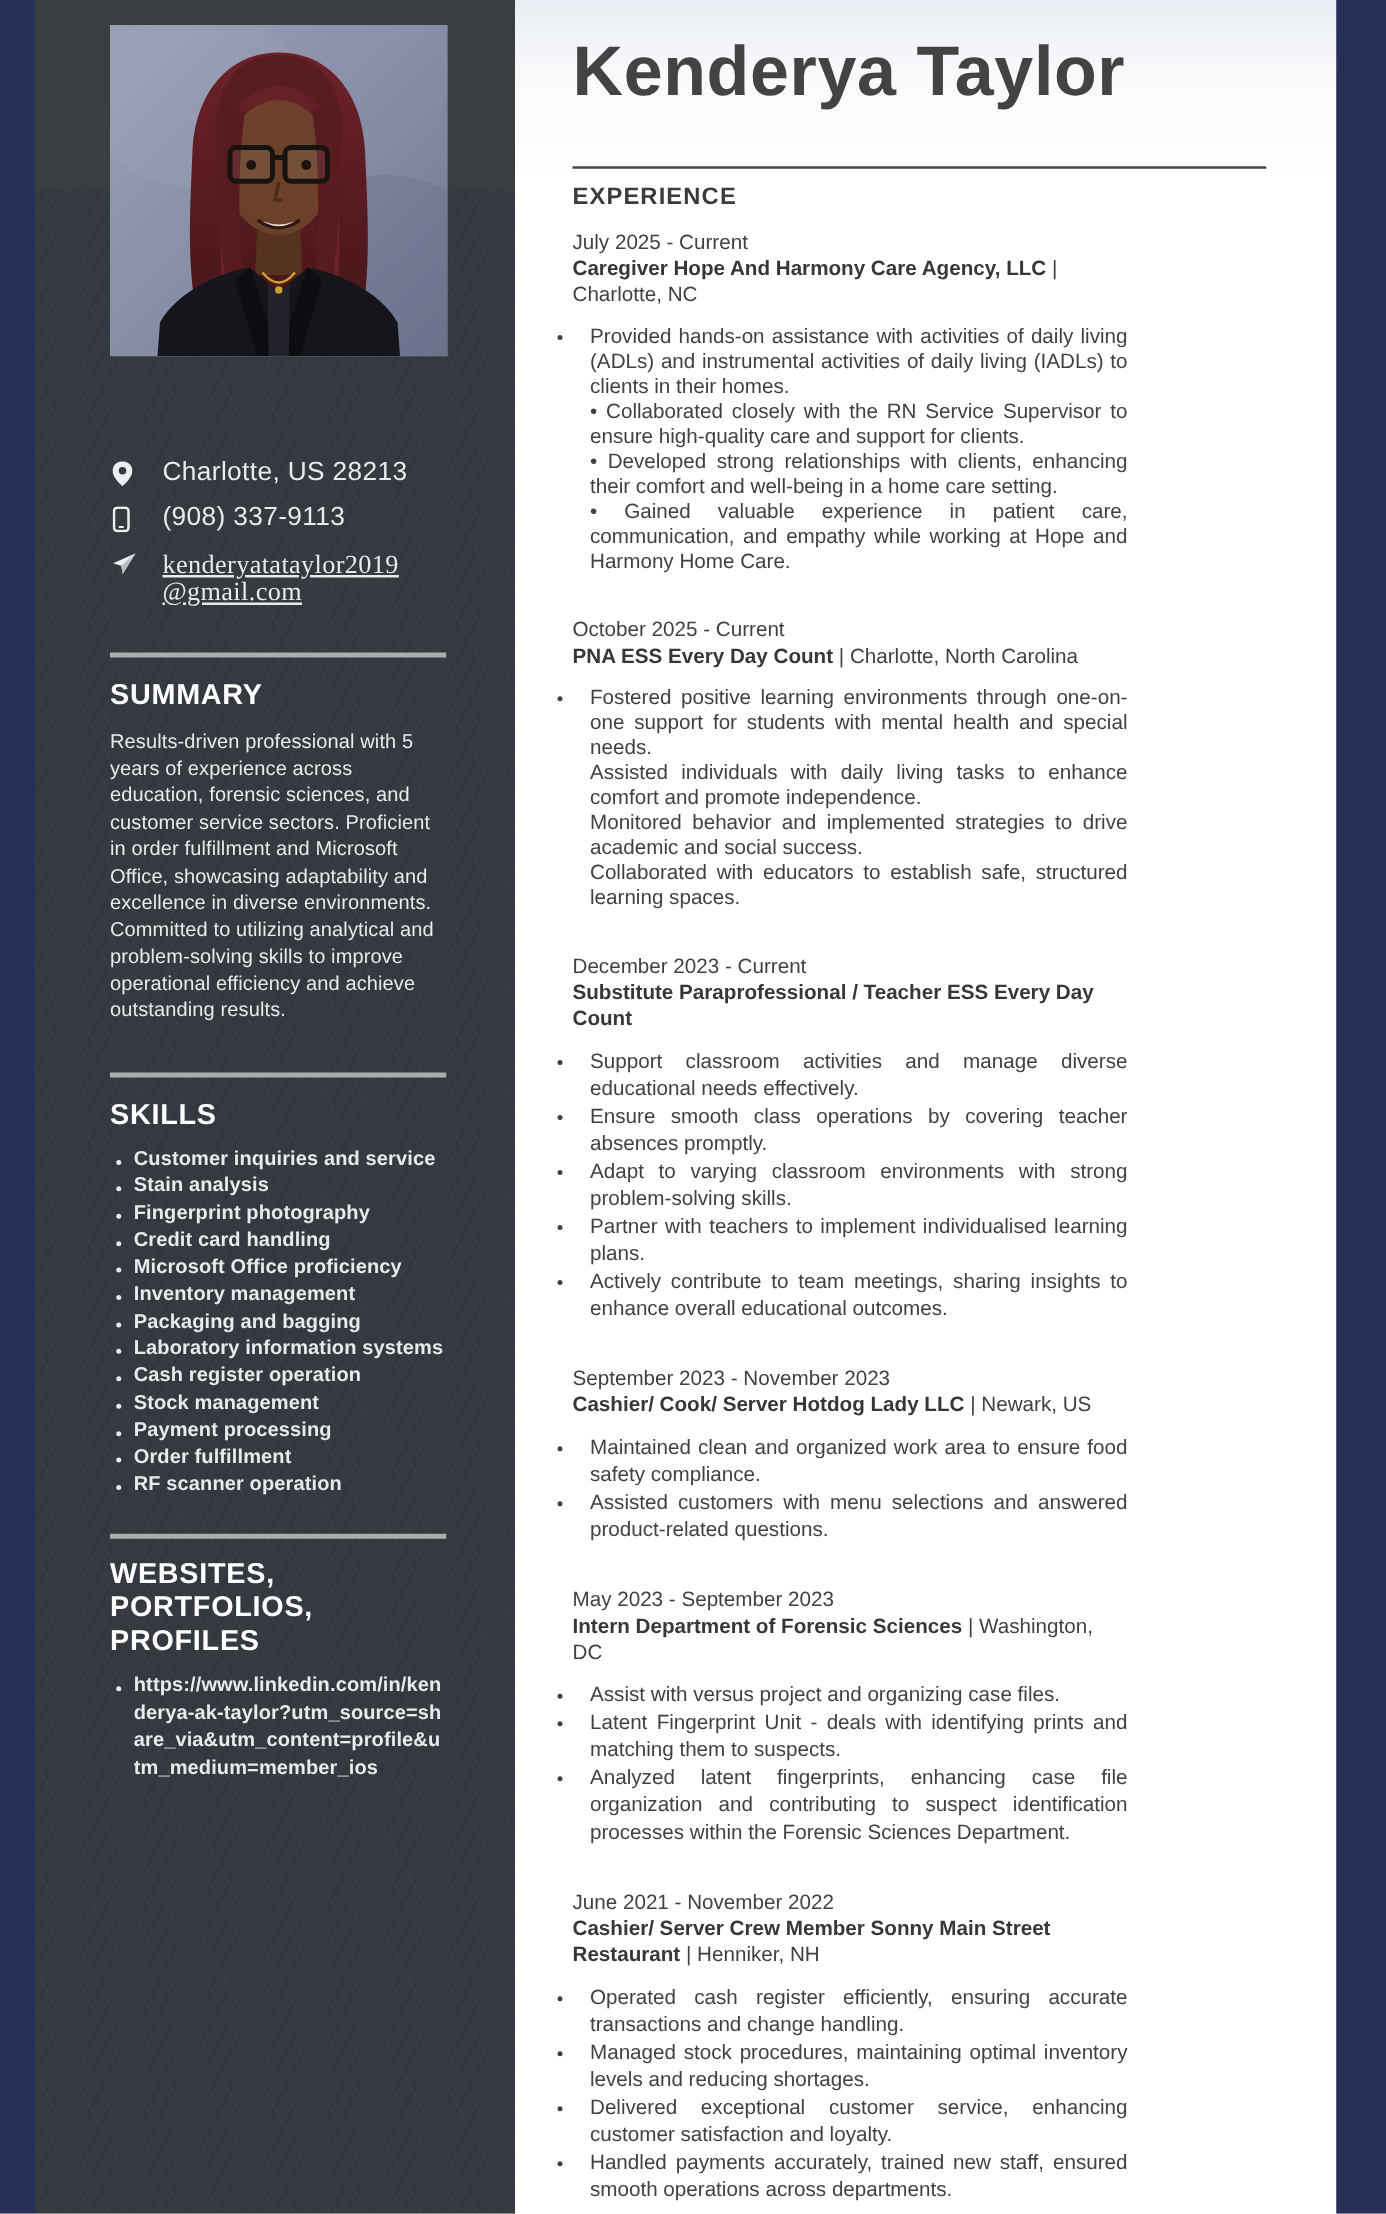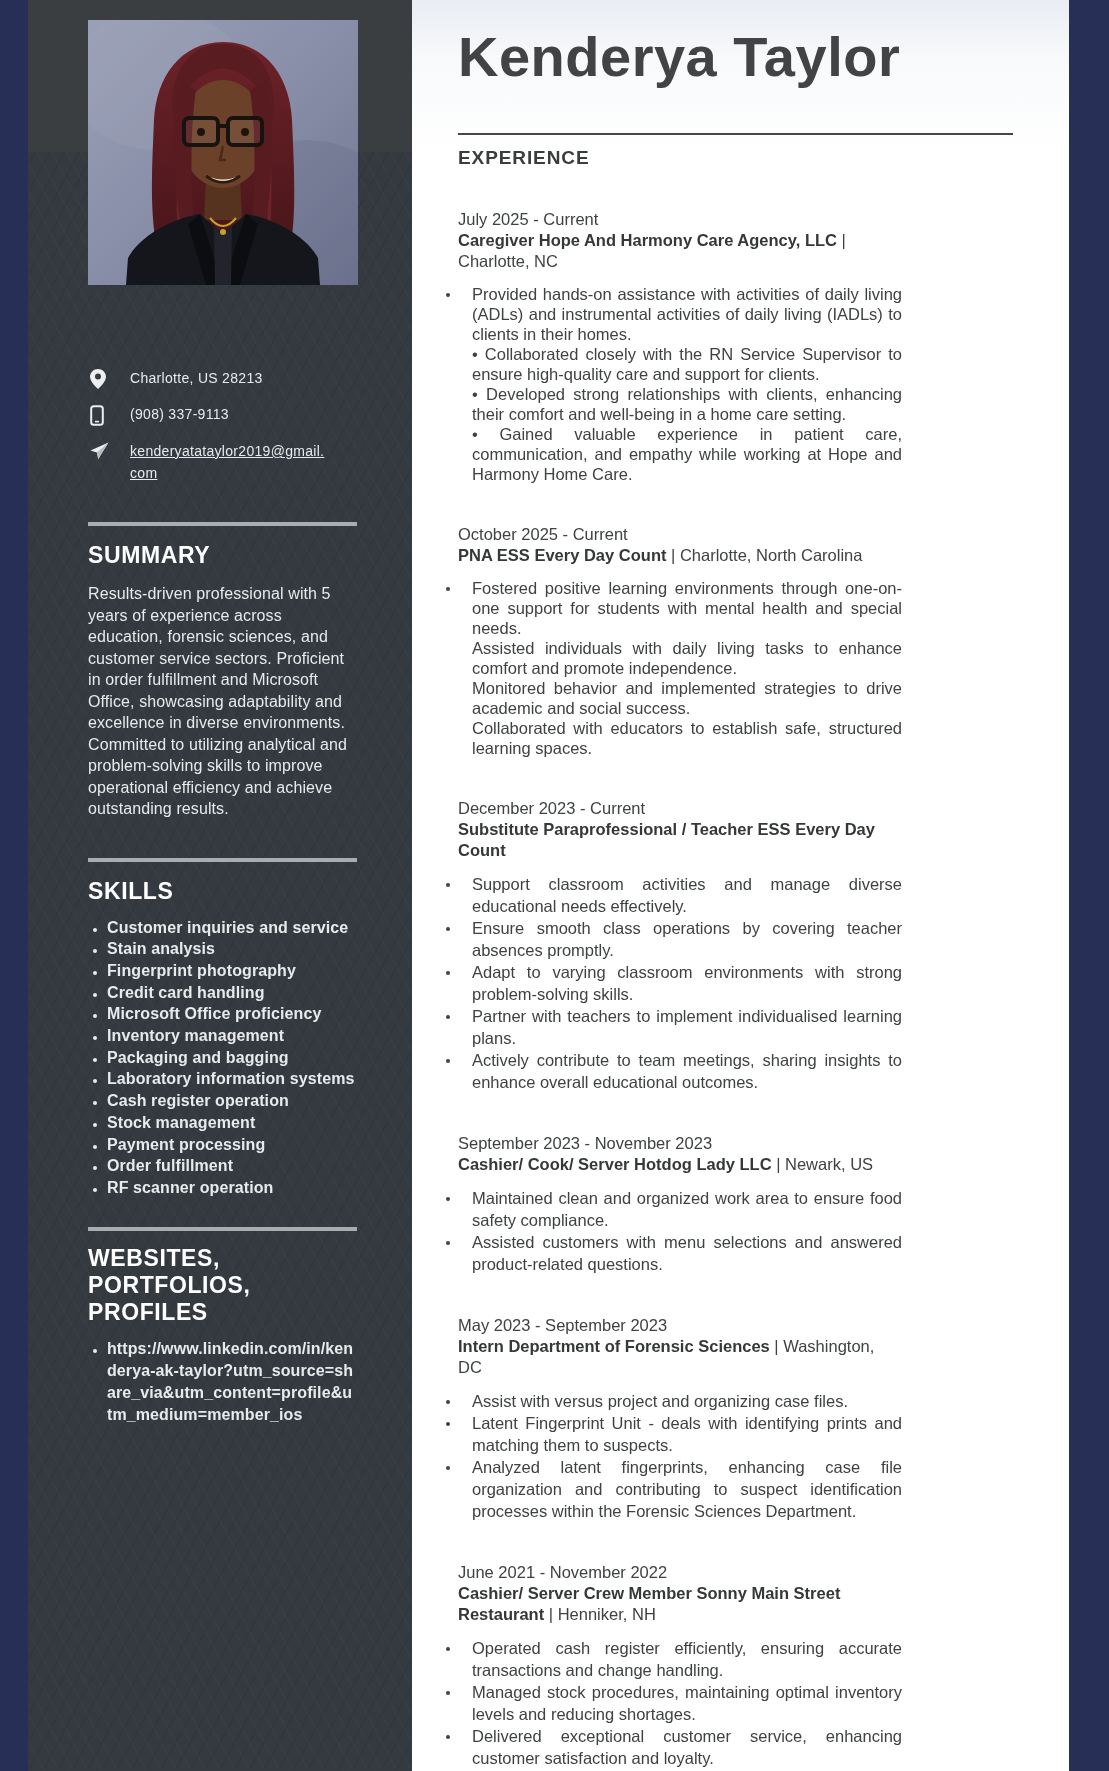--- a/index.html
+++ b/index.html
@@ -30,27 +30,27 @@
     content:"";position:absolute;left:0;right:0;top:0;height:152px;
     background:var(--c-sidebar-band,#3a3e41);
   }
   .photo-wrap{
     position:relative;margin-top:20px;width:270px;height:265px;overflow:hidden;
     background:#8a8fa6;
   }
   .photo-wrap svg{display:block;}
 
   .contact-list{list-style:none;margin:82px 0 0 0;padding:0;position:relative;}
-  .contact-list li{display:flex;align-items:flex-start;margin-bottom:14px;line-height:22px;font-size:14px;}
+  .contact-list li{display:flex;align-items:flex-start;margin-bottom:14px;line-height:22px;font-size:21px;}
   .cicon{flex:0 0 18px;width:18px;margin:2px 22px 0 2px;}
   .cicon svg{display:block;}
   .ctext{letter-spacing:0.3px;}
   a.email-link{
     color:var(--c-sidebar-text,#e8eaec);text-decoration:underline;cursor:pointer;
-    max-width:200px;word-break:break-all;display:inline-block;letter-spacing:0.3px;
+    max-width:200px;word-break:break-all;display:inline-block;letter-spacing:0.3px;font-family:Liberation Serif, serif;
   }
 
   .sdivider{position:relative;height:4px;background:var(--c-divider,#a9adb0);margin:38px 0 0 0;width:269px;}
   .sdivider.tight{margin-top:28px;}
 
   .sidebar h2{
     position:relative;margin:16px 0 0 0;font-size:23px;line-height:27px;
     letter-spacing:0.6px;color:var(--c-heading-white,#ffffff);font-weight:700;
   }
   .sidebar h2.wrap-narrow{max-width:195px;margin-top:14px;}
@@ -79,21 +79,21 @@
     margin:26px 0 0 0;font-size:56px;line-height:62px;font-weight:700;
     letter-spacing:0.5px;color:var(--c-name-text,#414345);
   }
   .name-rule{border:none;border-top:2px solid var(--c-rule,#474747);margin:45px 0 0 0;width:555px;}
   .section-heading{
     margin:12px 0 0 0;font-size:19px;line-height:22px;font-weight:700;letter-spacing:0.9px;
     color:#3a3d3e;
   }
   .entries{margin-top:15px;}
   .entry{width:444px;margin-bottom:35px;}
-  .entry .dates{font-size:16.5px;line-height:21px;margin-top:40px;}
+  .entry .dates{font-size:16.5px;line-height:21px;}
   .entry .title-line{font-size:16.5px;line-height:21px;}
   .entry .job-title{font-weight:700;color:#353839;}
   .bullets{list-style:none;margin:12px 0 0 0;padding:0 0 0 14px;}
   .bullets li{
     position:relative;font-size:16.5px;line-height:22px;text-align:justify;
     white-space:pre-wrap;
   }
   .bullets li::before{
     content:"";position:absolute;left:-26px;top:10px;width:4px;height:4px;border-radius:50%;
     background:var(--c-main-text,#3f4243);

